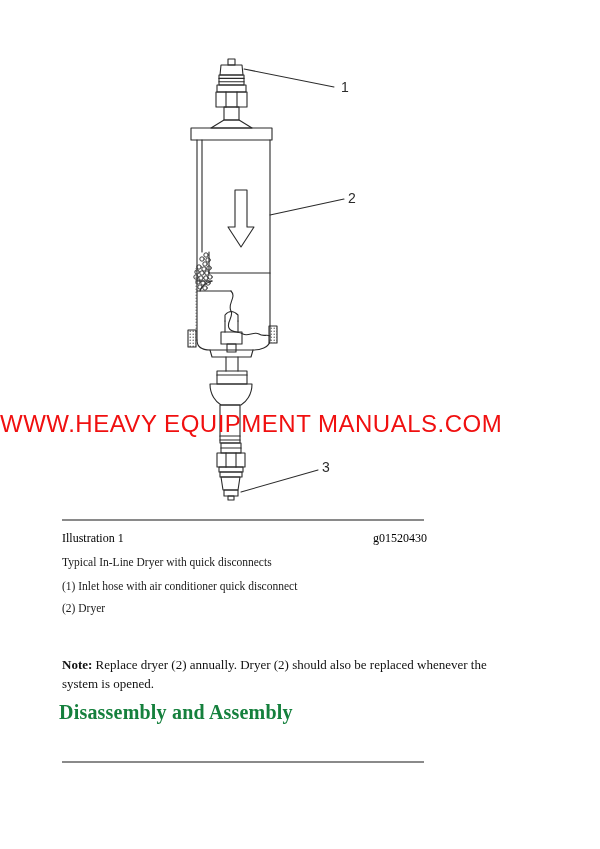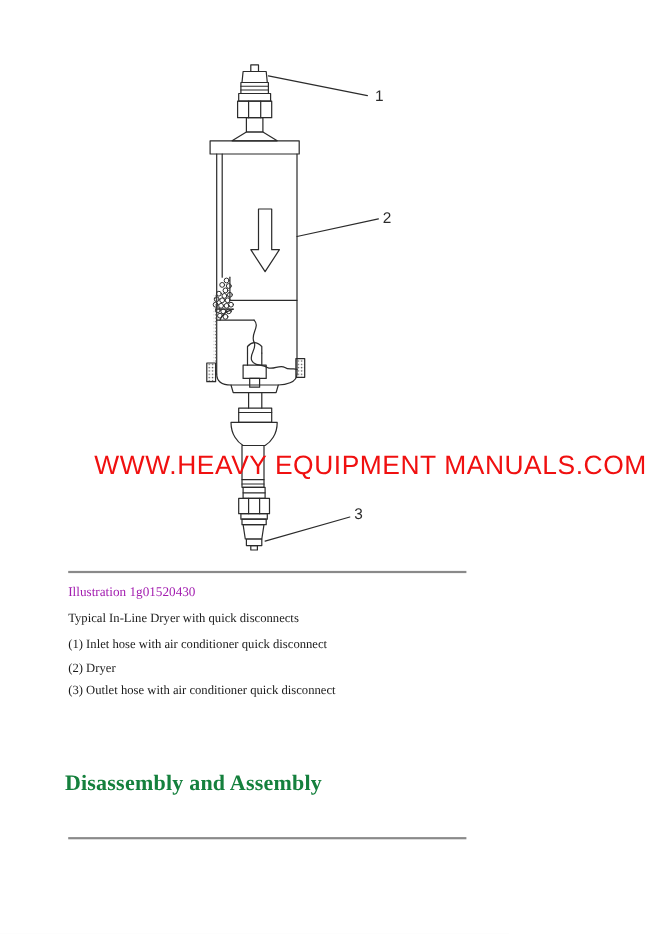--- a/index.html
+++ b/index.html
@@ -33,21 +33,21 @@
   .callout-1 { left: 341px; top: 80px; }
   .callout-2 { left: 348px; top: 191px; }
   .callout-3 { left: 322px; top: 460px; }
 
   
   .watermark {
     position: absolute;
     left: 0;
     top: 410px;
     width: 588px;
-    text-align: right;
+    text-align: left;
     font-family: "Liberation Sans", sans-serif;
     font-size: 24px;
     letter-spacing: 0.5px;
     color: #f01010;
     white-space: nowrap;
     pointer-events: none;
   }
 
   
   .rule {
@@ -60,22 +60,23 @@
   .rule-top { top: 519px; }
   .rule-bottom { top: 761px; }
 
   
   .caption-row {
     position: absolute;
     left: 62px;
     top: 531px;
     width: 365px;
     display: flex;
+    justify-content: space-between;
     font-size: 12px;
-    color: #a21caf;
+    color: #000000;
   }
   .caption-line {
     position: absolute;
     left: 62px;
     font-size: 11.5px;
     color: #1a1a1a;
     white-space: nowrap;
   }
   .cap-title  { top: 556px; }
   .cap-item-0 { top: 580px; }
@@ -214,20 +215,20 @@
   <div class="rule rule-top"></div>
 
   <div class="caption-row">
     <span>Illustration 1</span>
     <span>g01520430</span>
   </div>
 
   <div class="caption-line cap-title">Typical In-Line Dryer with quick disconnects</div>
   <div class="caption-line cap-item-0">(1) Inlet hose with air conditioner quick disconnect</div>
   <div class="caption-line cap-item-1">(2) Dryer</div>
-  <div class="caption-line cap-item-2">(3) Outlet hose with air conditioner quick disconnect</div>
-
+
+  <p class="note"><b>Note:</b><span> Replace dryer (2) annually. Dryer (2) should also be replaced whenever the system is opened.</span></p>
 
   <h2 class="section-heading">Disassembly and Assembly</h2>
 
   <div class="rule rule-bottom"></div>
 
 </div>
 
 </body></html>

